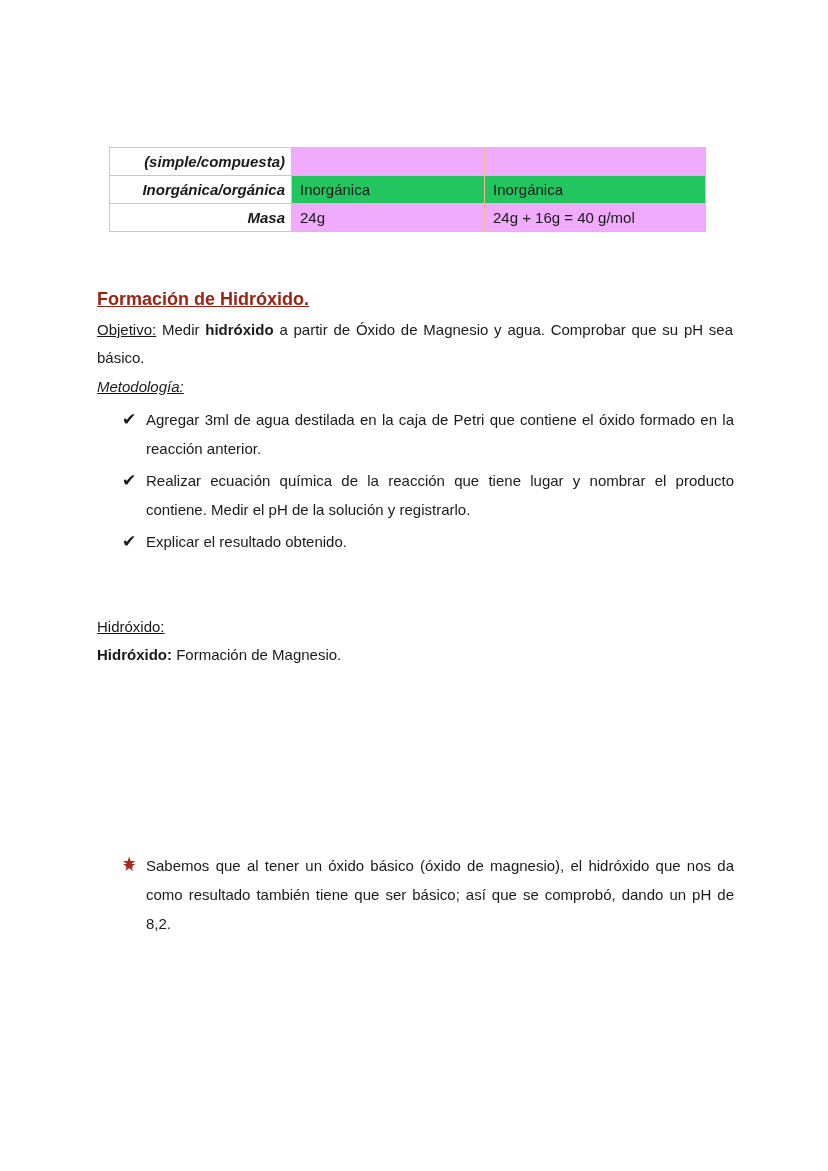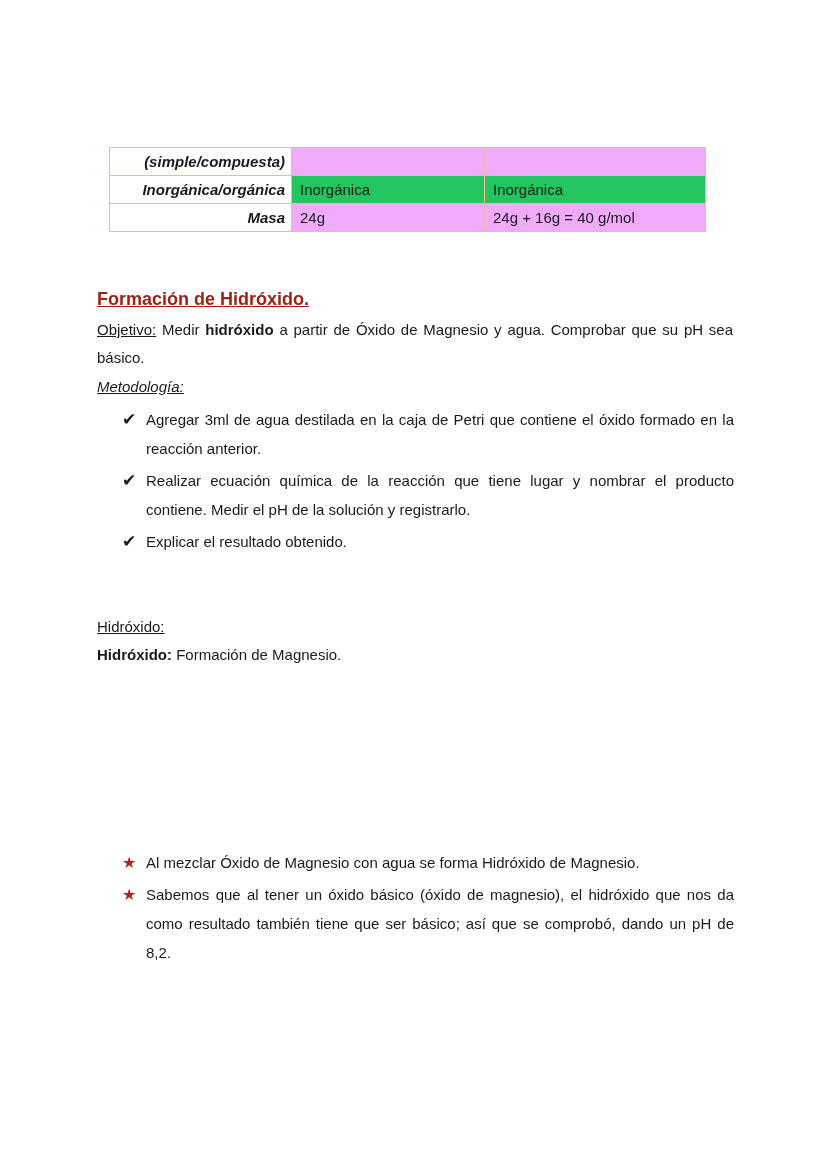--- a/index.html
+++ b/index.html
@@ -100,19 +100,18 @@
 </div>
 
 <div class="para" style="top:641px;">
   <span class="b">Hidróxido:</span>
   <span>Formación de Magnesio.</span>
 </div>
 
 <ul class="list star" style="top:848px;">
   <li>
     <span class="mark">★</span>
-    <span>Al mezclar Óxido de Magnesio con agua se forma Hidróxido de Magnesio.</span>
   </li>
   <li>
     <span class="mark">★</span>
     <span>Sabemos que al tener un óxido básico (óxido de magnesio), el hidróxido que nos da como resultado también tiene que ser básico; así que se comprobó, dando un pH de 8,2.</span>
   </li>
 </ul>
 
 </body></html>

